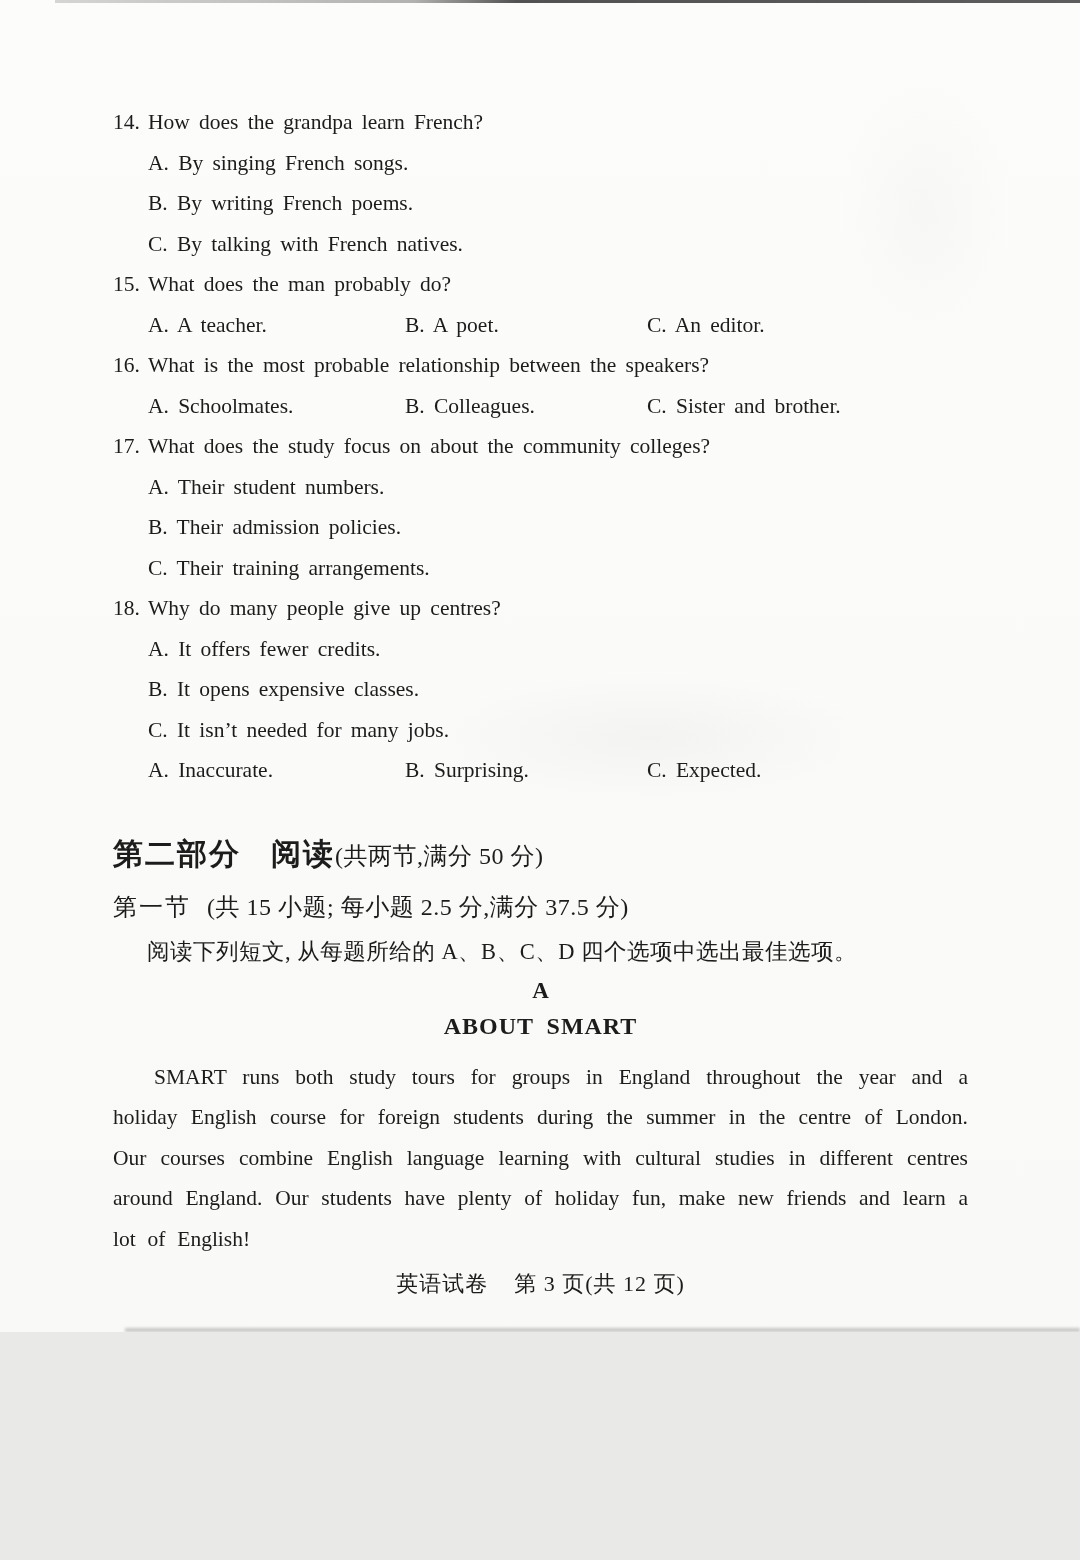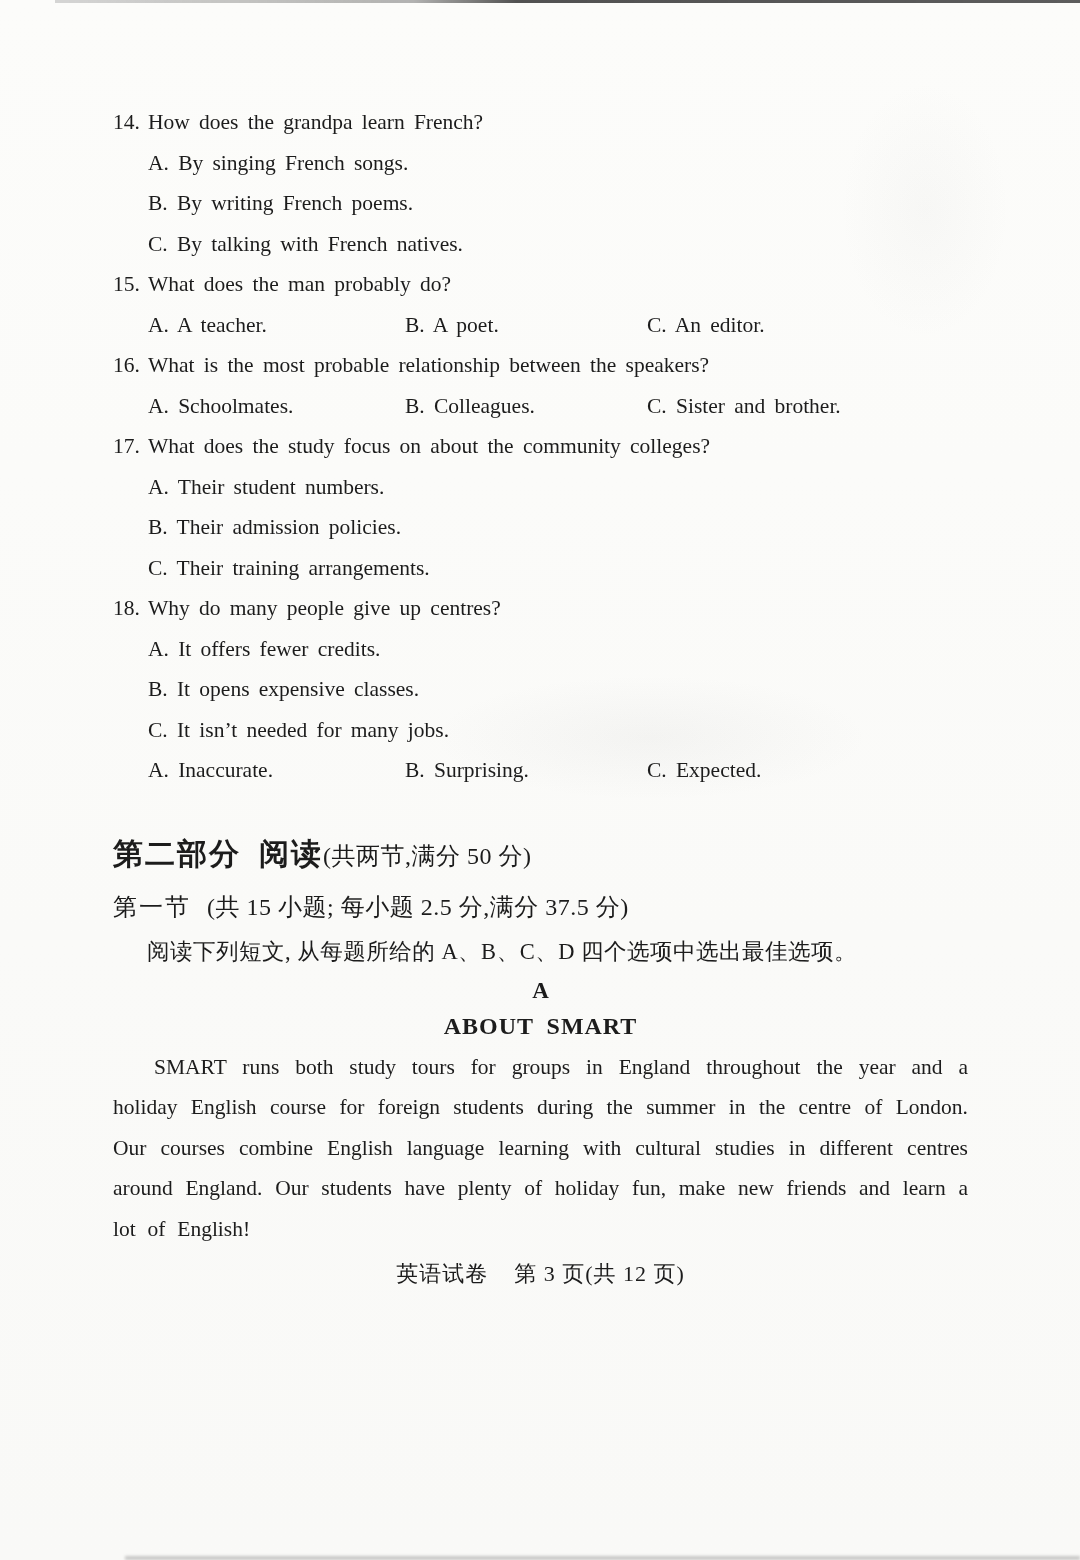--- a/index.html
+++ b/index.html
@@ -2,21 +2,21 @@
 <html><head>
 <meta charset="utf-8">
 <style>
   * { margin: 0; padding: 0; box-sizing: border-box; }
 
   html, body { background: #e9e9e7; }
 
   .page {
     position: relative;
     width: 1080px;
-    height: 1560px;
+    height: 1332px;
     margin: 0 auto;
     background: linear-gradient(180deg, #fcfcfa 0%, #fafaf8 60%, #f9f9f7 100%);
     color: #1c1c1c;
     font-family: "Liberation Serif", "DejaVu Serif", serif;
     overflow: hidden;
   }
 
   
   .scan-edge-top {
     position: absolute; top: 0; left: 55px; right: 0; height: 3px;
@@ -77,21 +77,21 @@
     font-family: "Liberation Sans", "DejaVu Sans", sans-serif;
     font-weight: 700;
     font-size: 30px;
     letter-spacing: 2px;
   }
   .part2-heading .h-sub {
     font-family: "Liberation Sans", "DejaVu Sans", sans-serif;
     font-weight: 700;
     font-size: 30px;
     letter-spacing: 2px;
-    margin-left: 18px;
+    margin-left: 30px;
   }
   .part2-heading .h-note {
     font-size: 24px;
     font-weight: 400;
     letter-spacing: 0.5px;
   }
 
   .section1-line {
     line-height: 46px;
     font-size: 24px;
@@ -117,21 +117,21 @@
   }
   .passage-title {
     text-align: center;
     font-weight: 700;
     font-size: 24px;
     line-height: 36px;
     letter-spacing: 1px;
     word-spacing: 6px;
   }
   .passage-body {
-    margin-top: 3px;
+    margin-top: 13px;
     font-size: 21.5px;
     line-height: 40.5px;
     text-align: justify;
     text-indent: 41px;
     word-spacing: 0.30em;
   }
 
   .page-footer {
     text-align: center;
     font-size: 22px;

